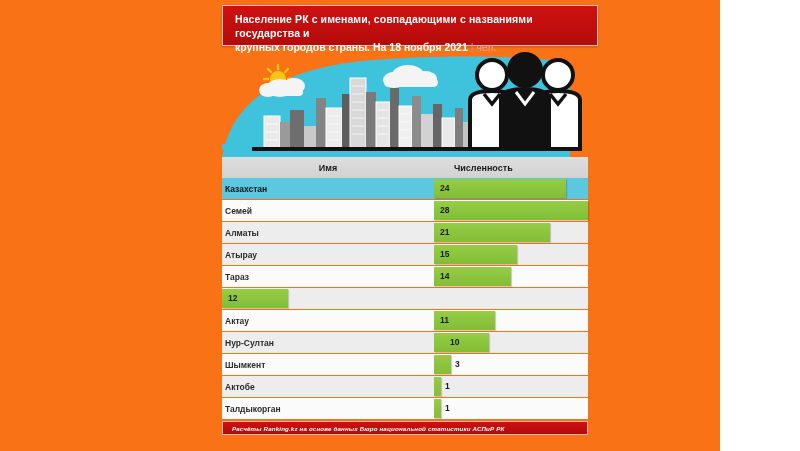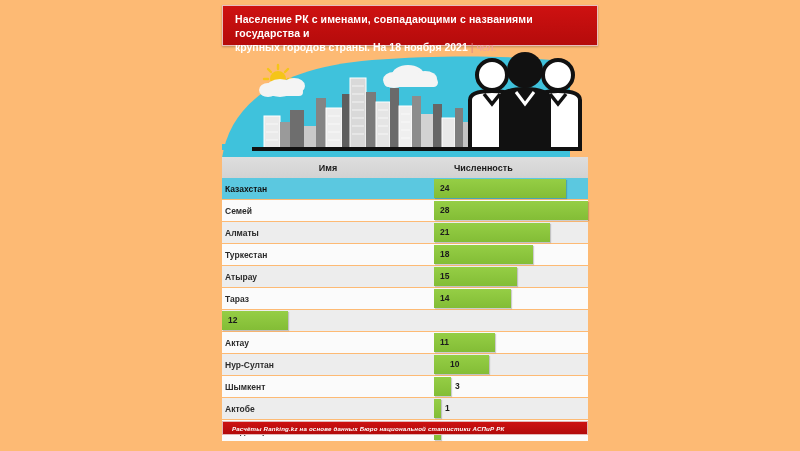--- a/index.html
+++ b/index.html
@@ -7,23 +7,23 @@
   html, body {
     width: 800px;
     height: 451px;
     background: #ffffff;
     font-family: "Liberation Sans", sans-serif;
     overflow: hidden;
   }
 
   #infographic {
     position: relative;
-    width: 800px;
+    width: 720px;
     height: 451px;
-    background: #fdba74;
+    background: #f97316;
   }
 
   
   .title-banner {
     position: absolute;
     left: 222px;
     top: 5px;
     width: 376px;
     height: 41px;
     background: #C00D0D;
@@ -301,27 +301,20 @@
             <div class="bar-label" style="left: 6px;">28</div>
           </div>
         </div>
         <div class="row shade">
           <div class="cell-name">Алматы</div>
           <div class="bar-area">
             <div class="bar" style="width: 116px;"></div>
             <div class="bar-label" style="left: 6px;">21</div>
           </div>
         </div>
-        <div class="row plain">
-          <div class="cell-name">Туркестан</div>
-          <div class="bar-area">
-            <div class="bar" style="width: 99px;"></div>
-            <div class="bar-label" style="left: 6px;">18</div>
-          </div>
-        </div>
         <div class="row shade">
           <div class="cell-name">Атырау</div>
           <div class="bar-area">
             <div class="bar" style="width: 83px;"></div>
             <div class="bar-label" style="left: 6px;">15</div>
           </div>
         </div>
         <div class="row plain">
           <div class="cell-name">Тараз</div>
           <div class="bar-area">

